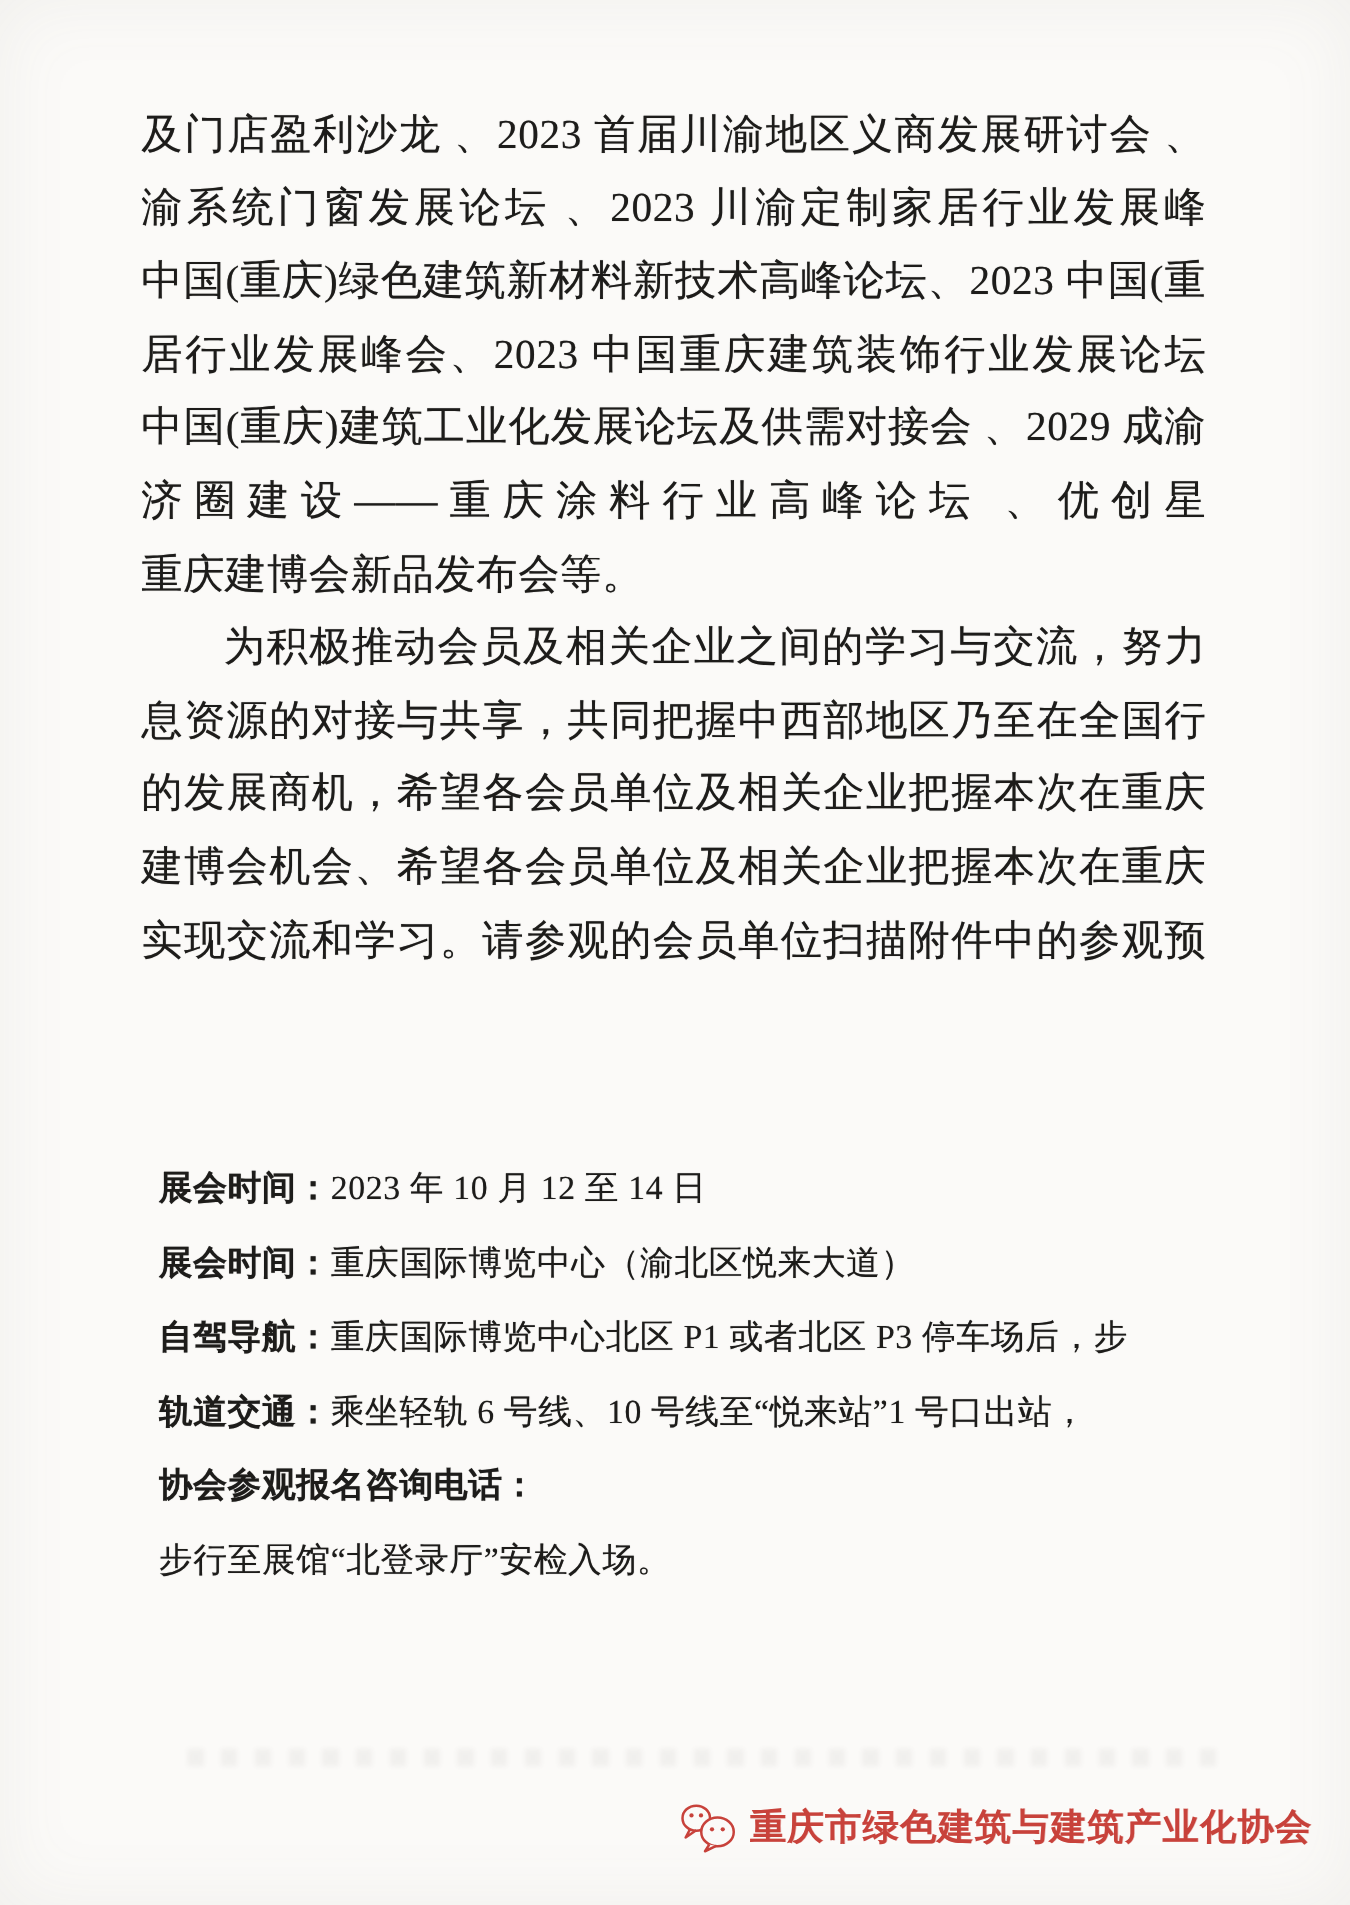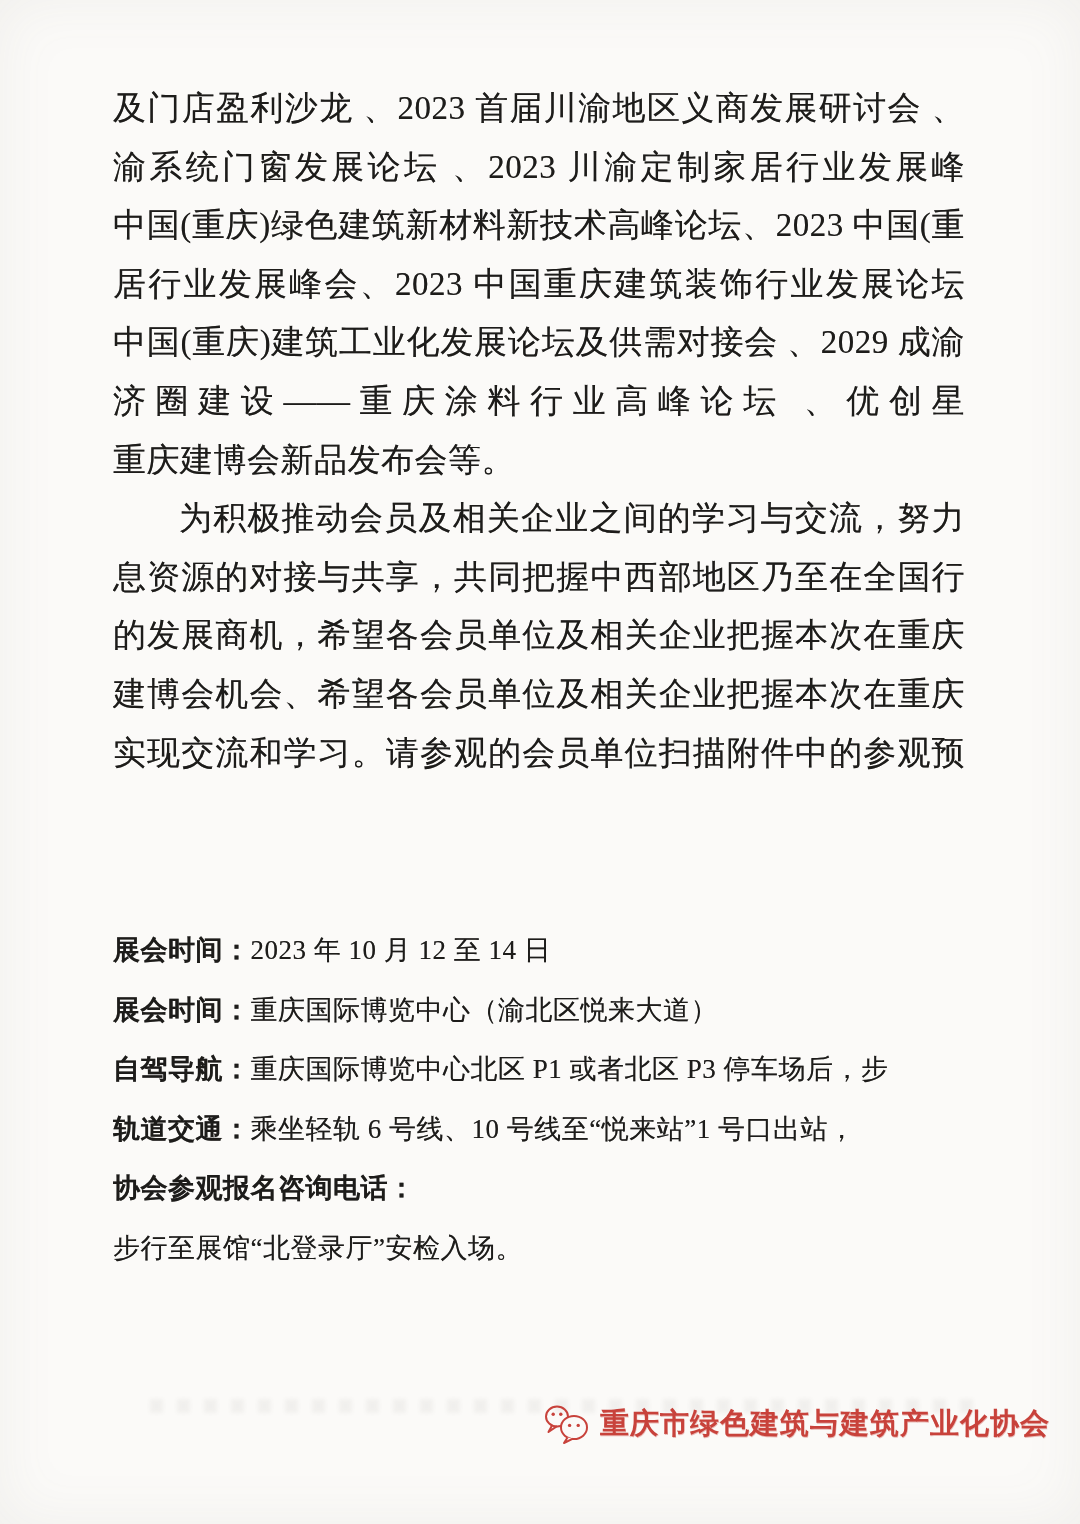--- a/index.html
+++ b/index.html
@@ -38,21 +38,21 @@
     line-height: 58.6px;
     overflow: hidden;
   }
   .fill {
     text-align: justify;
     text-align-last: justify;
   }
   .indent { text-indent: 2em; }
   .info-block {
     position: absolute;
-    left: 113px;
+    left: 127px;
     width: 852px;
     top: 921px;
     font-size: 27px;
     letter-spacing: 0.5px;
     text-shadow: 0 0 0.6px rgba(20,20,20,0.55);
   }
   .i-line {
     height: 59.6px;
     line-height: 59.6px;
     overflow: hidden;
@@ -64,21 +64,21 @@
     top: 1399px;
     left: 150px;
     width: 830px;
     height: 14px;
     opacity: 0.06;
     background: repeating-linear-gradient(90deg, #57524c 0 13px, transparent 13px 27px);
     filter: blur(2px);
   }
   .footer {
     position: absolute;
-    top: 1403px;
+    top: 1441px;
     right: 30px;
     display: flex;
     align-items: center;
     gap: 9px;
     color: var(--accent);
   }
   .wicon { display: inline-flex; color: var(--accent); }
   .org {
     font-size: 29px;
     font-weight: 700;

